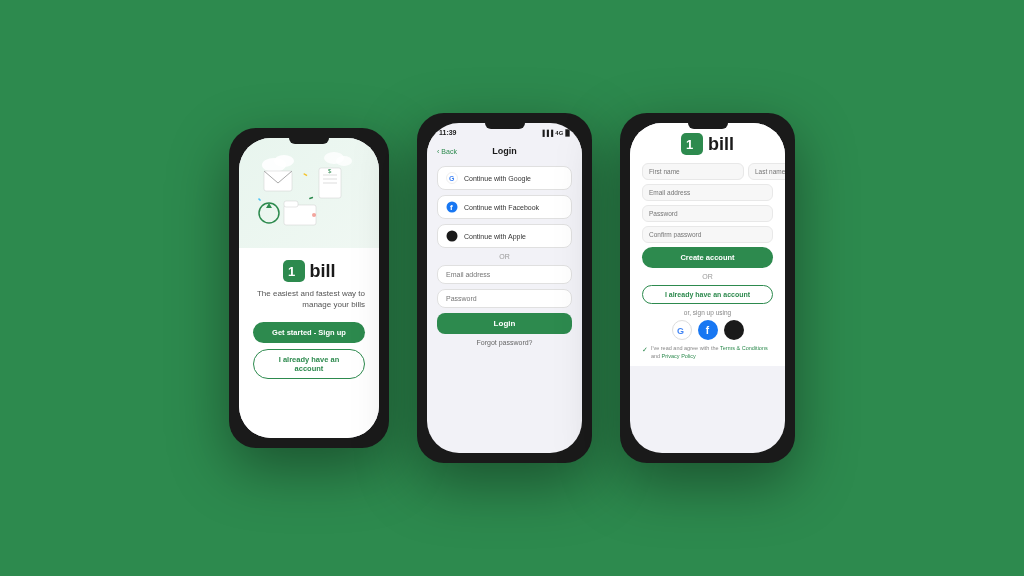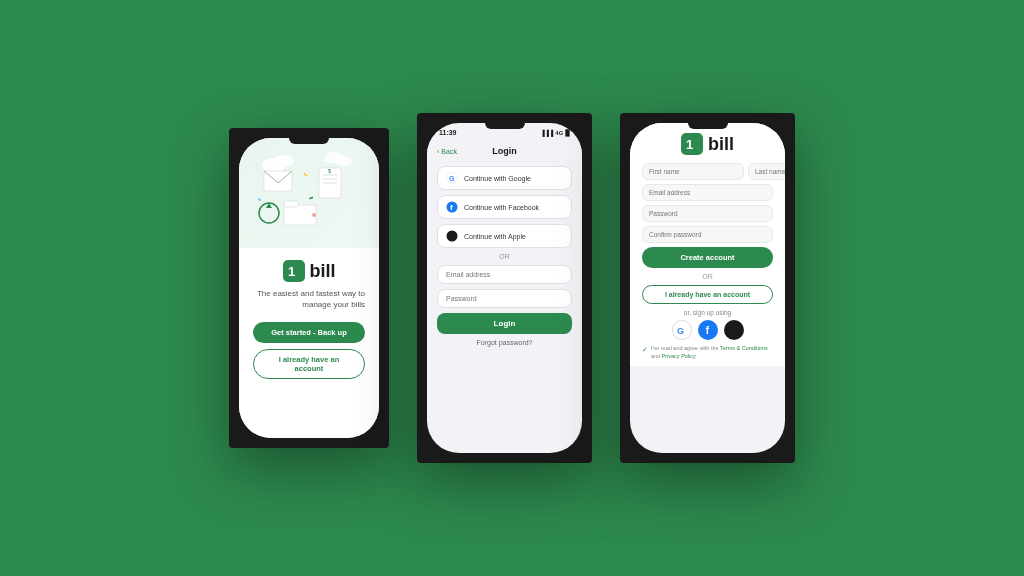--- a/index.html
+++ b/index.html
@@ -19,21 +19,21 @@
       display: flex;
       align-items: center;
       justify-content: center;
       gap: 28px;
       padding: 20px;
     }
 
     
     .phone {
       background: #1a1a1a;
-      border-radius: 4px;
+      border-radius: 27px;
       padding: 10px;
       box-shadow: 0 20px 60px rgba(0,0,0,0.4);
       position: relative;
     }
 
     .phone-screen {
       background: #f2f2f7;
       border-radius: 32px;
       overflow: hidden;
       position: relative;
@@ -433,21 +433,21 @@
 
         <div class="welcome-bottom">
           <div class="logo-container">
             <svg class="logo-icon" viewBox="0 0 22 22" xmlns="http://www.w3.org/2000/svg">
               <rect width="22" height="22" rx="5" fill="#2d8a4e"></rect>
               <text x="5" y="16" font-size="13" font-weight="900" fill="#fff">1</text>
             </svg>
             <span class="logo-text">bill</span>
           </div>
           <p class="tagline">The easiest and fastest way to manage your bills</p>
-          <button class="btn-primary">Get started - Back up</button>
+          <button class="btn-primary">Get started - Sign up</button>
           <button class="btn-secondary">I already have an account</button>
         </div>
       </div>
     </div>
   </div>
 
   <div class="phone phone-2">
     <div class="phone-screen">
       <div class="notch"></div>
 

